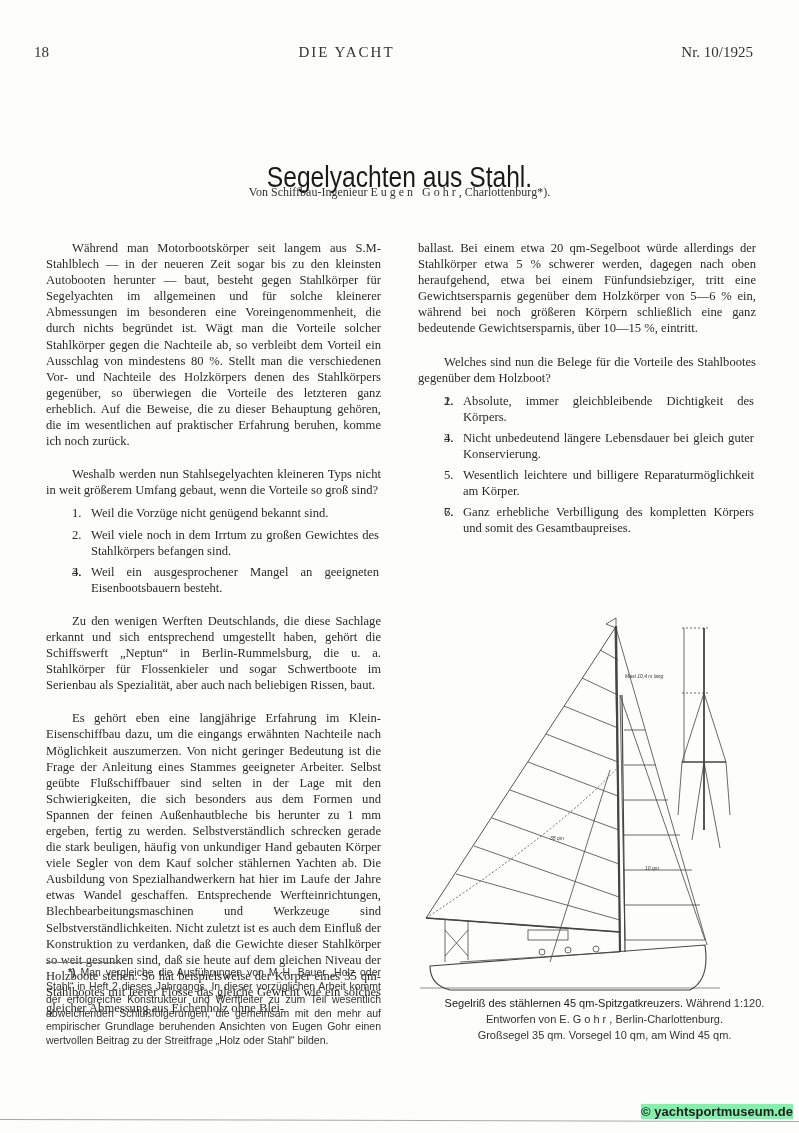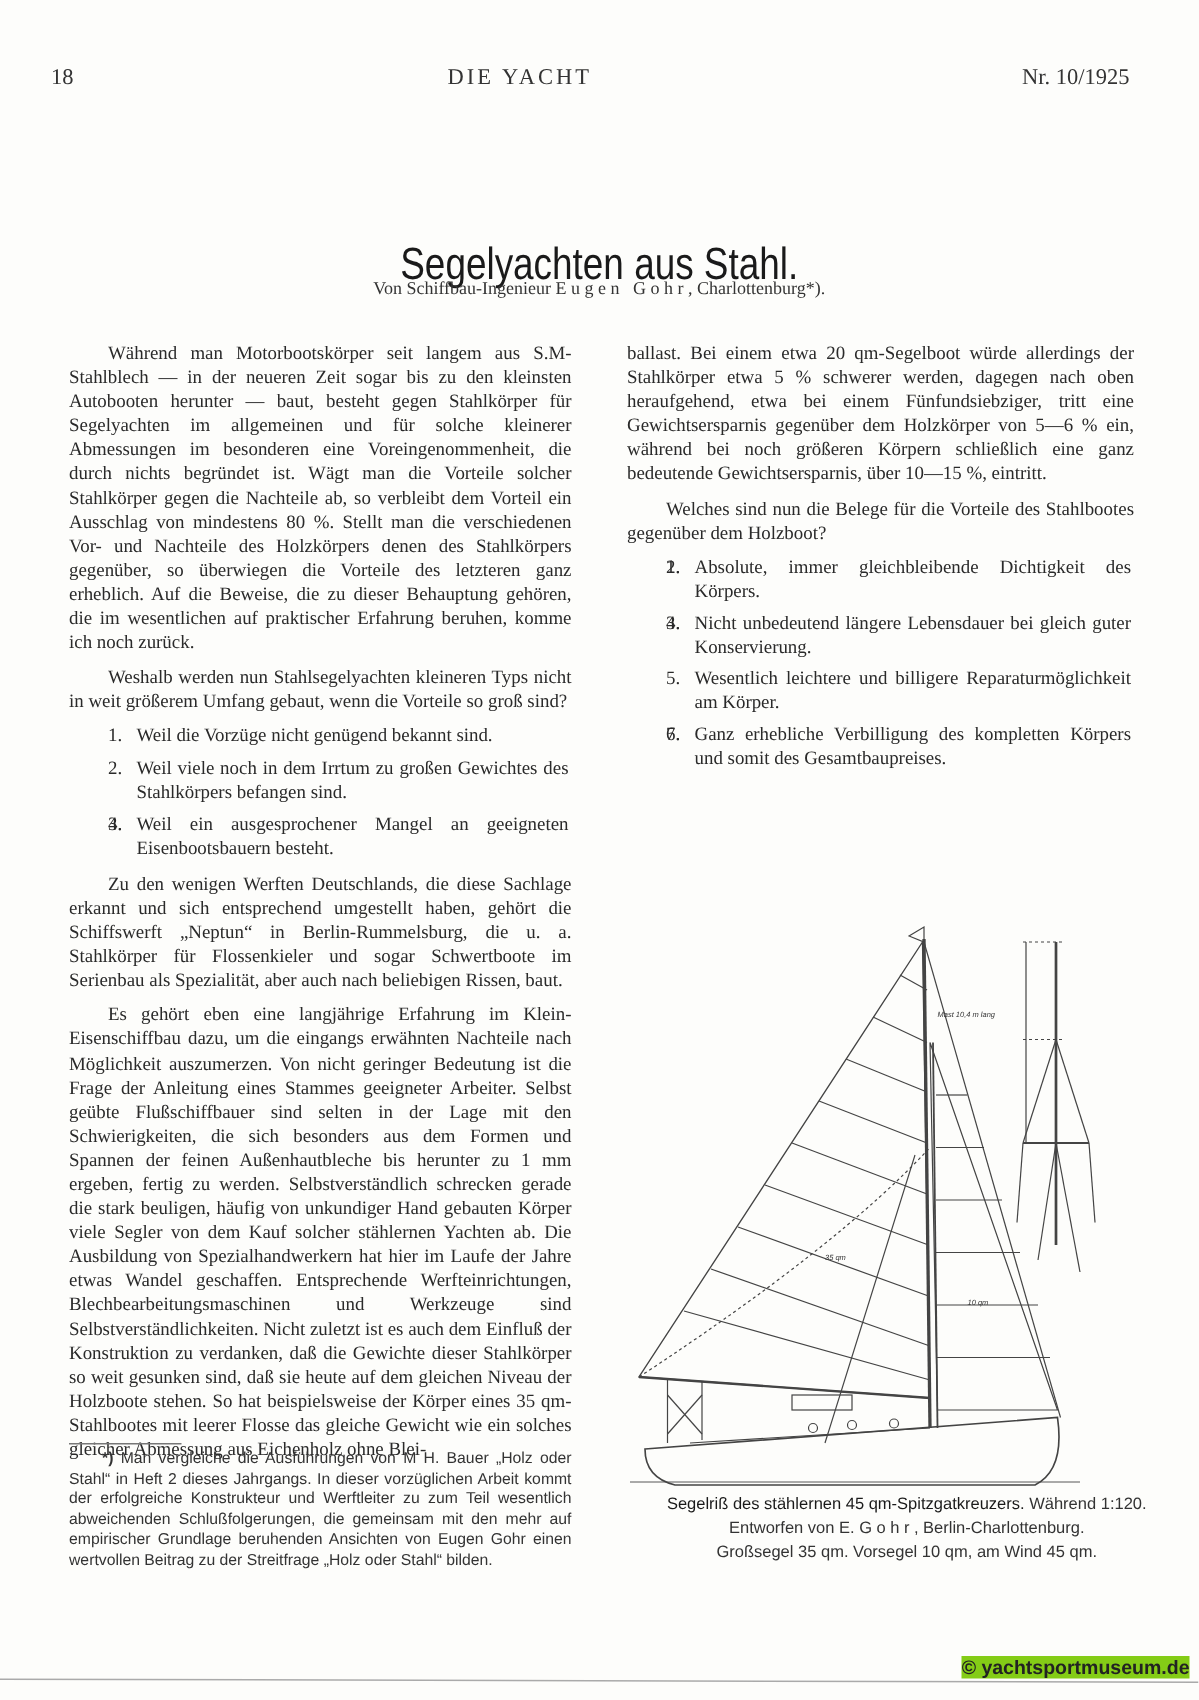--- a/index.html
+++ b/index.html
@@ -18,35 +18,35 @@
     font-size:30px; font-weight:normal; color:#1a1a1a; transform:scaleX(0.82);
   }
   .byline {
     position:absolute; top:185px; left:0; width:799px; text-align:center;
     font-size:12px; color:#333;
   }
   .byline .spaced { letter-spacing:3px; }
   .col { position:absolute; font-size:12.6px; line-height:16.1px; text-align:justify; }
   .col.left { left:46px; top:223px; width:335px; }
   .col.right { left:418px; top:223px; width:338px; }
-  .col p { margin:4px 0 7px 0; text-indent:26px; }
+  .col p { margin:17px 0 7px 0; text-indent:26px; }
   .col p.cont { text-indent:0; }
   ol.numlist { margin:0 0 8px 0; padding:0; list-style:none; }
   ol.numlist li { position:relative; padding-left:45px; margin-bottom:5px; padding-right:2px; }
   ol.numlist li .num { position:absolute; left:26px; top:0; }
   .fn-rule { position:absolute; left:46px; top:962px; width:75px; height:1px; background:#777; }
   .footnote { position:absolute; left:46px; top:966px; width:335px; font-size:10.5px; line-height:13.5px; text-align:justify; font-family:"Liberation Sans","DejaVu Sans",sans-serif; color:#333; }
   .footnote span.star { font-weight:bold; margin-left:22px; }
   .figure { position:absolute; left:420px; top:600px; width:370px; height:395px; }
   .caption { position:absolute; left:410px; top:995px; width:389px; font-size:11px; line-height:16px; text-align:center; font-family:"Liberation Sans","DejaVu Sans",sans-serif; color:#333; }
   .caption .bold { font-weight:normal; color:#1a1a1a; }
   .caption .spaced { letter-spacing:3px; }
   .watermark {
     position:absolute; right:6px; top:1104px; font-family:"Liberation Sans","DejaVu Sans",sans-serif;
-    font-size:13px; font-weight:bold; color:#222; background:#84cc16;
+    font-size:13px; font-weight:bold; color:#222; background:#86efac;
   }
   .bottom-line { position:absolute; left:0; top:1120px; width:799px; height:1px; background:#aaa; transform:rotate(0.15deg); }
 </style>
 </head>
 <body>
 
 <div class="hdr left">18</div>
 <div class="hdr center">DIE YACHT</div>
 <div class="hdr right">Nr. 10/1925</div>
 

